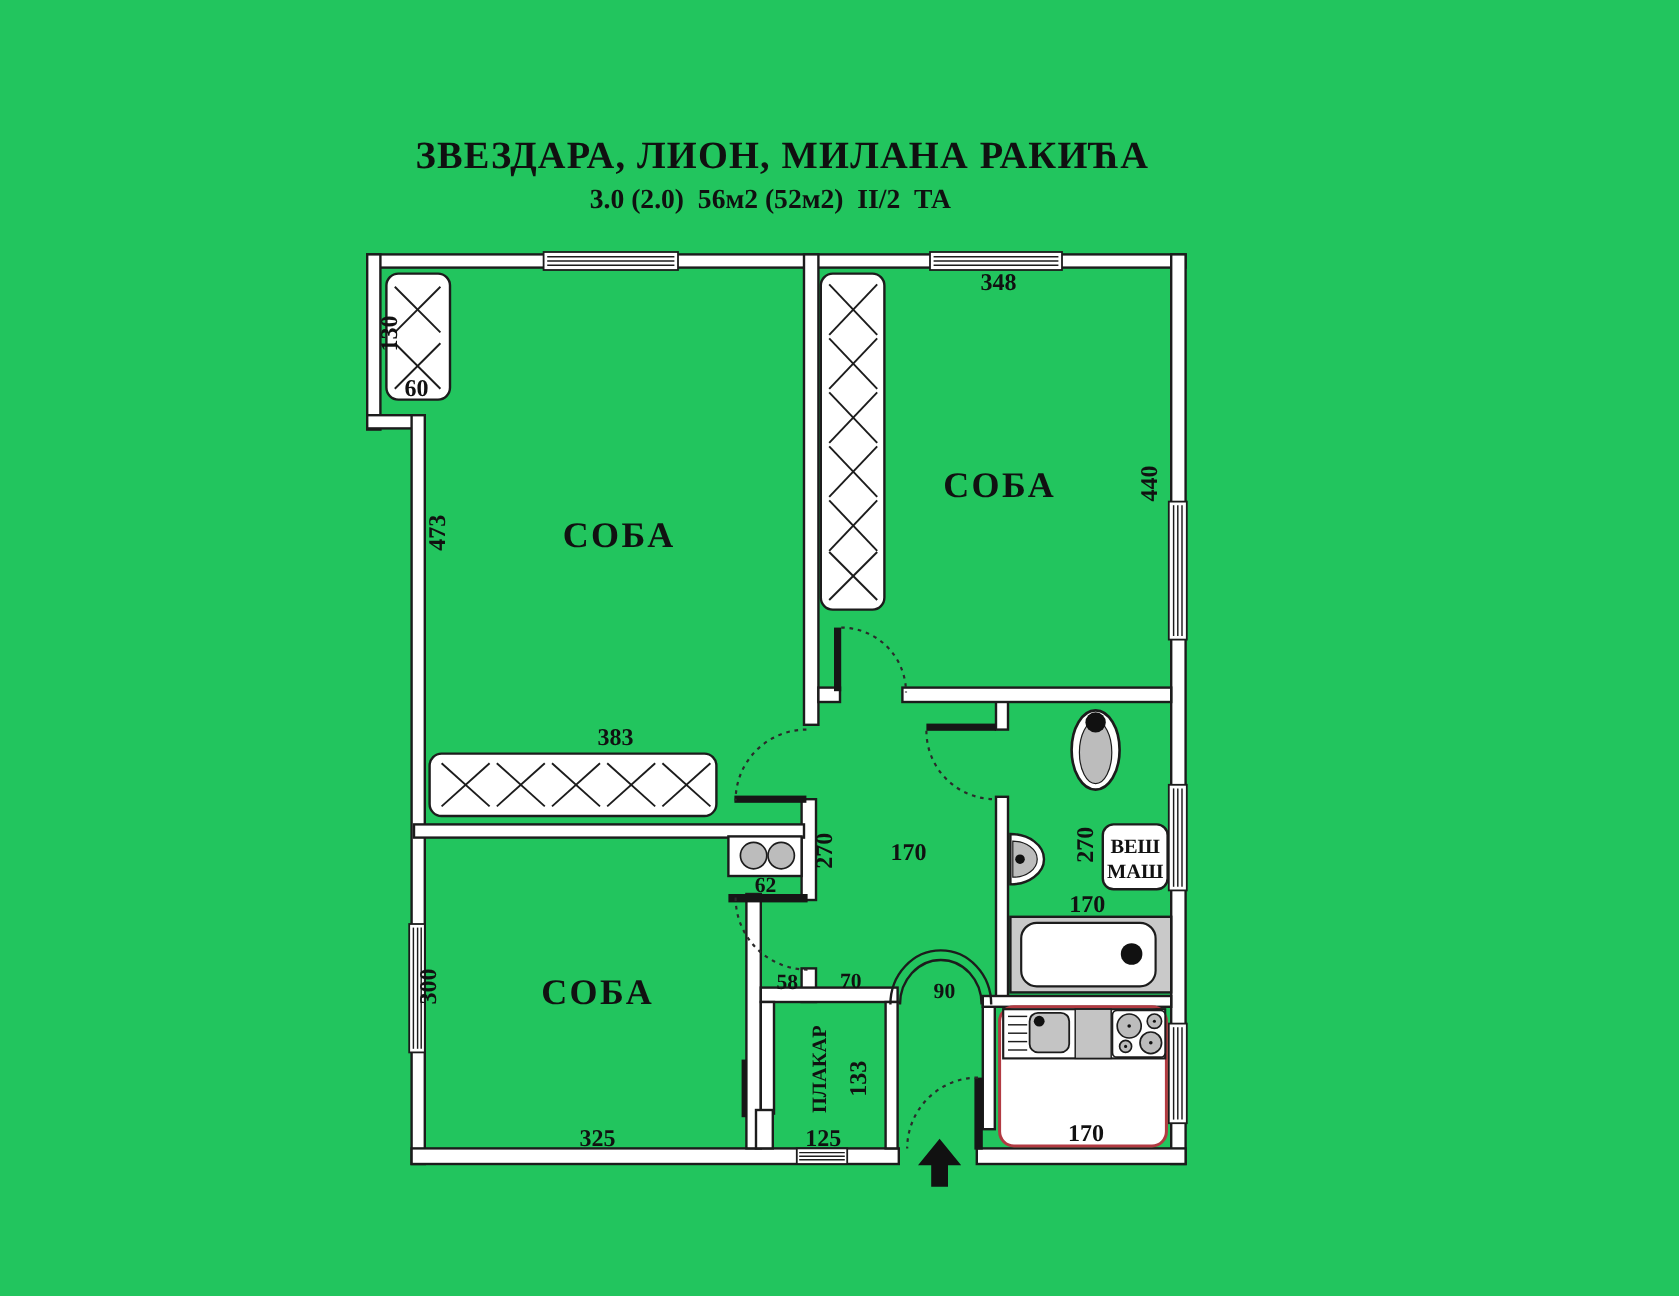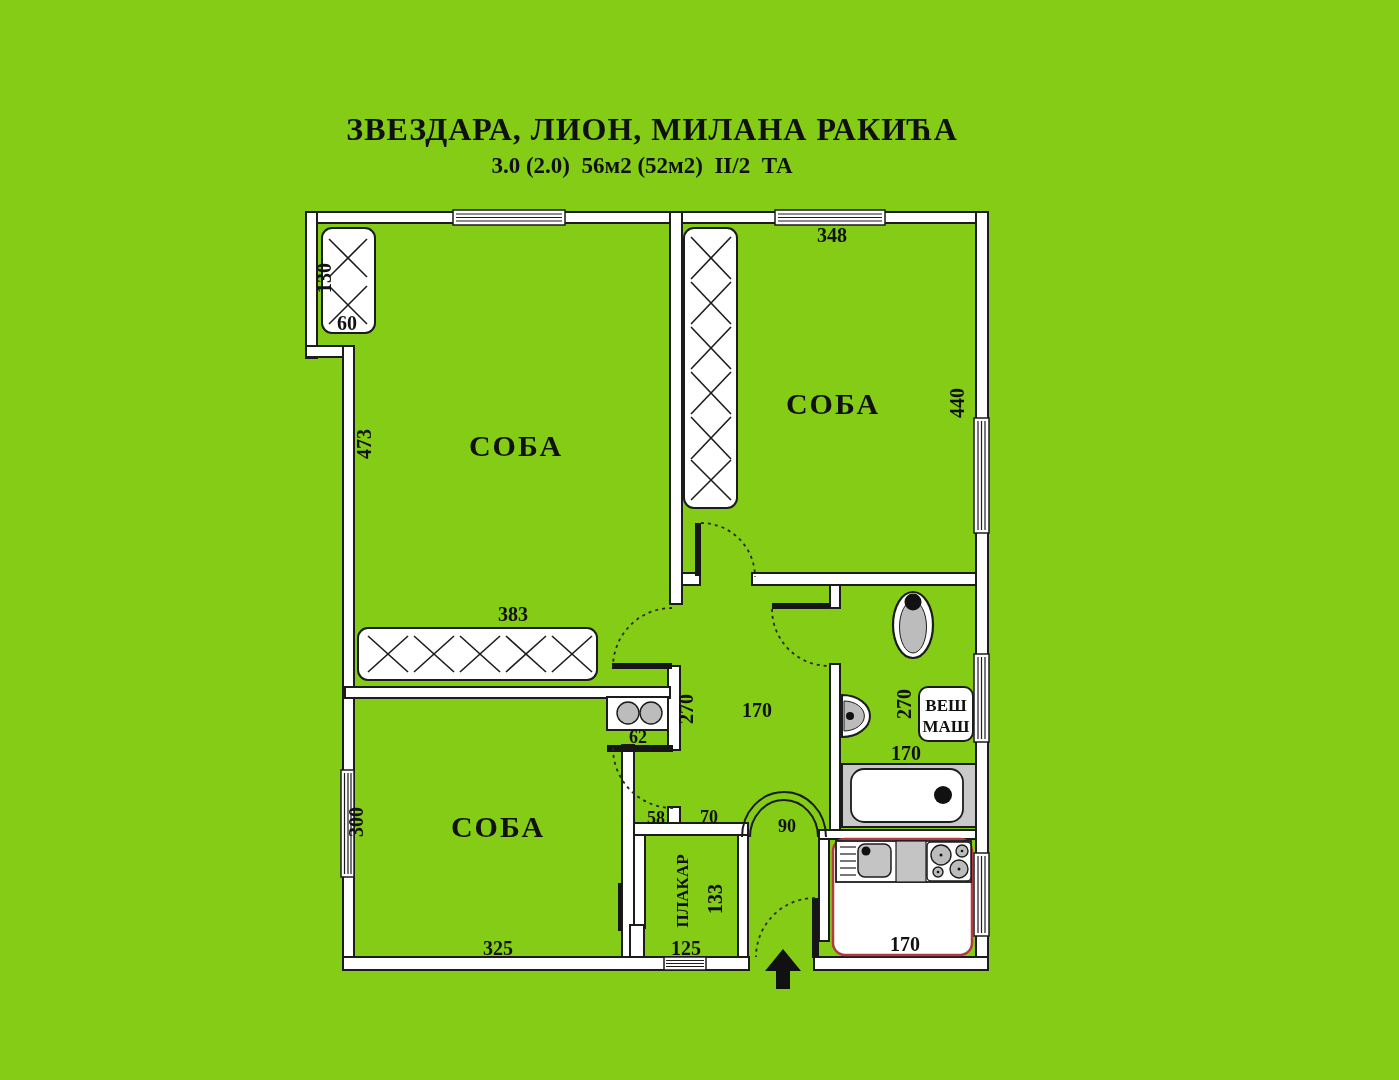--- a/index.html
+++ b/index.html
@@ -1,16 +1,16 @@
 <!DOCTYPE html>
 <html><head>
 <meta charset="utf-8">
 <style>
   html,body{margin:0;padding:0;background:#ffffff;}
-  .page{position:relative;width:1399px;height:1080px;background:#84cc16;overflow:hidden;
+  .page{position:relative;width:1399px;height:1080px;background:#22c55e;overflow:hidden;
         font-family:"Liberation Serif", serif;}
   svg{display:block;}
   .wall{fill:#ffffff;stroke:#1c1c1c;stroke-width:2;}
   .win{fill:#ffffff;stroke:#1c1c1c;stroke-width:1.5;}
   .winline{stroke:#1c1c1c;stroke-width:1.2;}
   .leaf{fill:#161616;}
   .arc{fill:none;stroke:#2a2a2a;stroke-width:1.8;stroke-dasharray:3 4;}
   .furn{fill:#ffffff;stroke:#1c1c1c;stroke-width:2;}
   .xline{stroke:#1c1c1c;stroke-width:1.6;}
   .gray{fill:#bcbcbc;stroke:#1c1c1c;stroke-width:1.4;}

